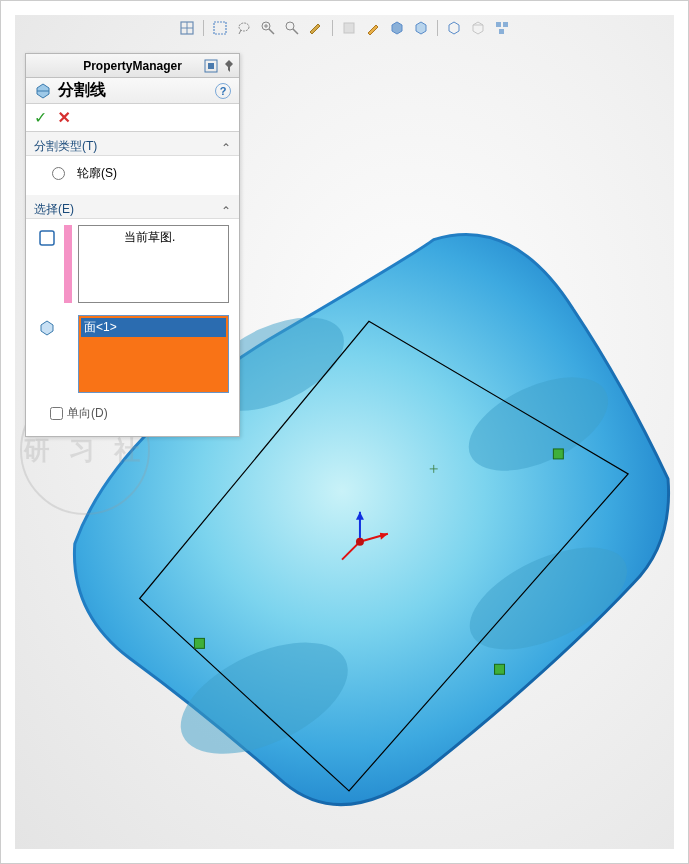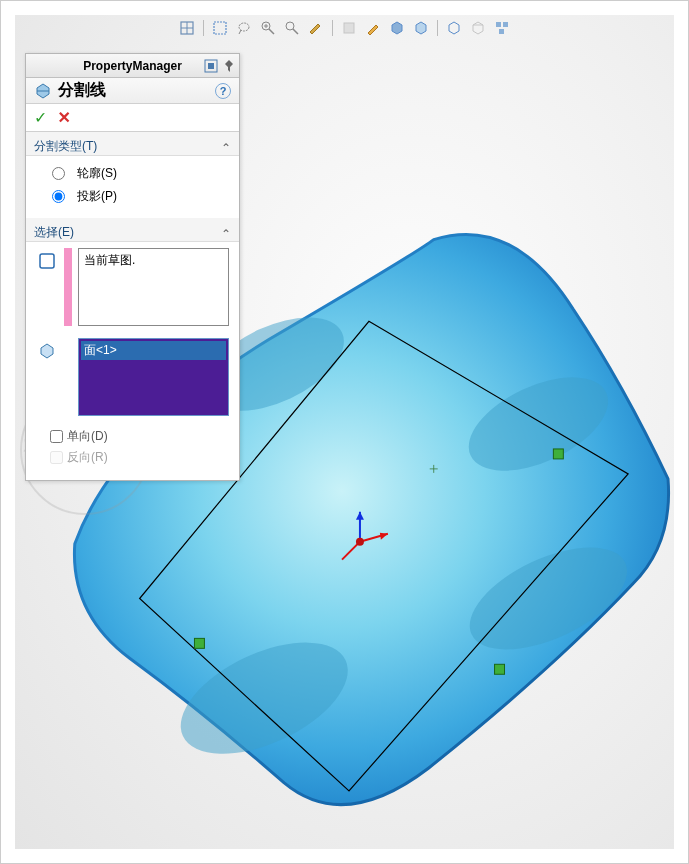--- a/index.html
+++ b/index.html
@@ -24,22 +24,22 @@
     .section-header { height: 24px; display: flex; align-items: flex-end; padding: 0 8px; font-size: 12px; color: #1a4a7a; background: #f4f4f4; border-bottom: 1px solid #ddd; position: relative; cursor: pointer; }
     .section-header .chevron { position: absolute; right: 8px; color: #666; }
     .section-body { padding: 6px 10px 10px 18px; }
     .radio-row { display: flex; align-items: center; gap: 8px; padding: 3px 0 3px 8px; font-size: 12px; }
     .radio-row input[type=radio] { margin-right: 4px; }
     .check-row { display: flex; align-items: center; gap: 4px; padding: 2px 16px 2px 24px; font-size: 12px; color: #555; }
     .select-block { display: flex; gap: 6px; padding: 6px 10px; align-items: flex-start; }
     .select-icon { width: 22px; height: 22px; display: flex; align-items: center; justify-content: center; margin-top: 2px; }
     .pink-bar { width: 8px; background: #f593c6; align-self: stretch; }
     .listbox { flex: 1; height: 78px; border: 1px solid #888; background: #fff; font-size: 12px; padding: 2px; overflow: auto; }
-    .listbox .item { padding: 1px 3px; }
-    .listbox-blue { background: #4c1d95; border: 1px solid #6695c9; }
+    .listbox .item { padding: 1px 3px; margin-left: 40px; }
+    .listbox-blue { background: #f97316; border: 1px solid #6695c9; }
     .listbox-blue .item-sel { background: #2b6cb0; color: #fff; padding: 1px 3px; }
     .watermark { position: absolute; left: 5px; top: 370px; width: 130px; height: 130px; pointer-events: none; opacity: 0.25; }
     .watermark-circle { width: 100%; height: 100%; border: 2px solid #999; border-radius: 50%; display: flex; align-items: center; justify-content: center; font-size: 26px; color: #999; letter-spacing: 6px; font-weight: bold; }
     .viewport-svg { position: absolute; inset: 0; width: 100%; height: 100%; }
   </style>
 </head>
 <body>
 
 <div class="frame">
   <div class="content">
@@ -201,24 +201,20 @@
 
       <div class="section-header">
         <span>分割类型(T)</span>
         <span class="chevron">⌃</span>
       </div>
       <div class="section-body">
         <label class="radio-row">
           <input type="radio" name="splittype" style="">
           <span>轮廓(S)</span>
         </label>
-        <label class="radio-row">
-          <input type="radio" name="splittype" checked="" style="">
-          <span>投影(P)</span>
-        </label>
       </div>
 
       <div class="section-header">
         <span>选择(E)</span>
         <span class="chevron">⌃</span>
       </div>
 
       <div class="select-block">
         <div class="select-icon">
           <svg width="20" height="20" viewBox="0 0 20 20">
@@ -241,21 +237,17 @@
         <div class="listbox listbox-blue">
           <div class="item-sel">面&lt;1&gt;</div>
         </div>
       </div>
 
       <div style="padding:4px 0 12px 0">
         <label class="check-row">
           <input type="checkbox" style="">
           <span>单向(D)</span>
         </label>
-        <label class="check-row" style="opacity:0.55">
-          <input type="checkbox" disabled="" style="">
-          <span>反向(R)</span>
-        </label>
       </div>
     </div>
 
   </div>
 </div>
 
 </body></html>

